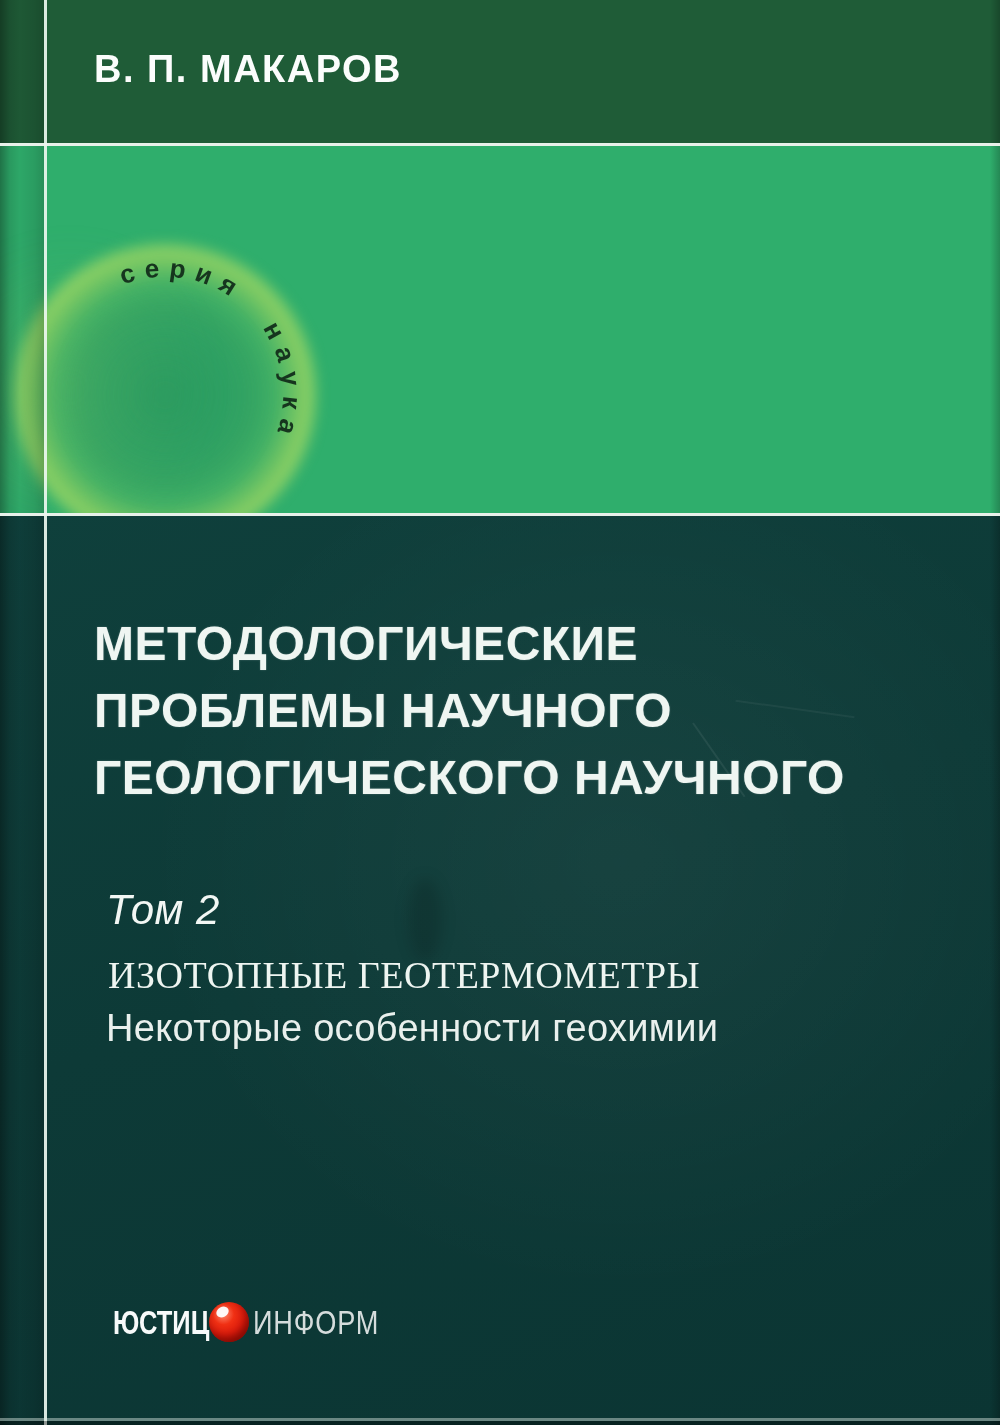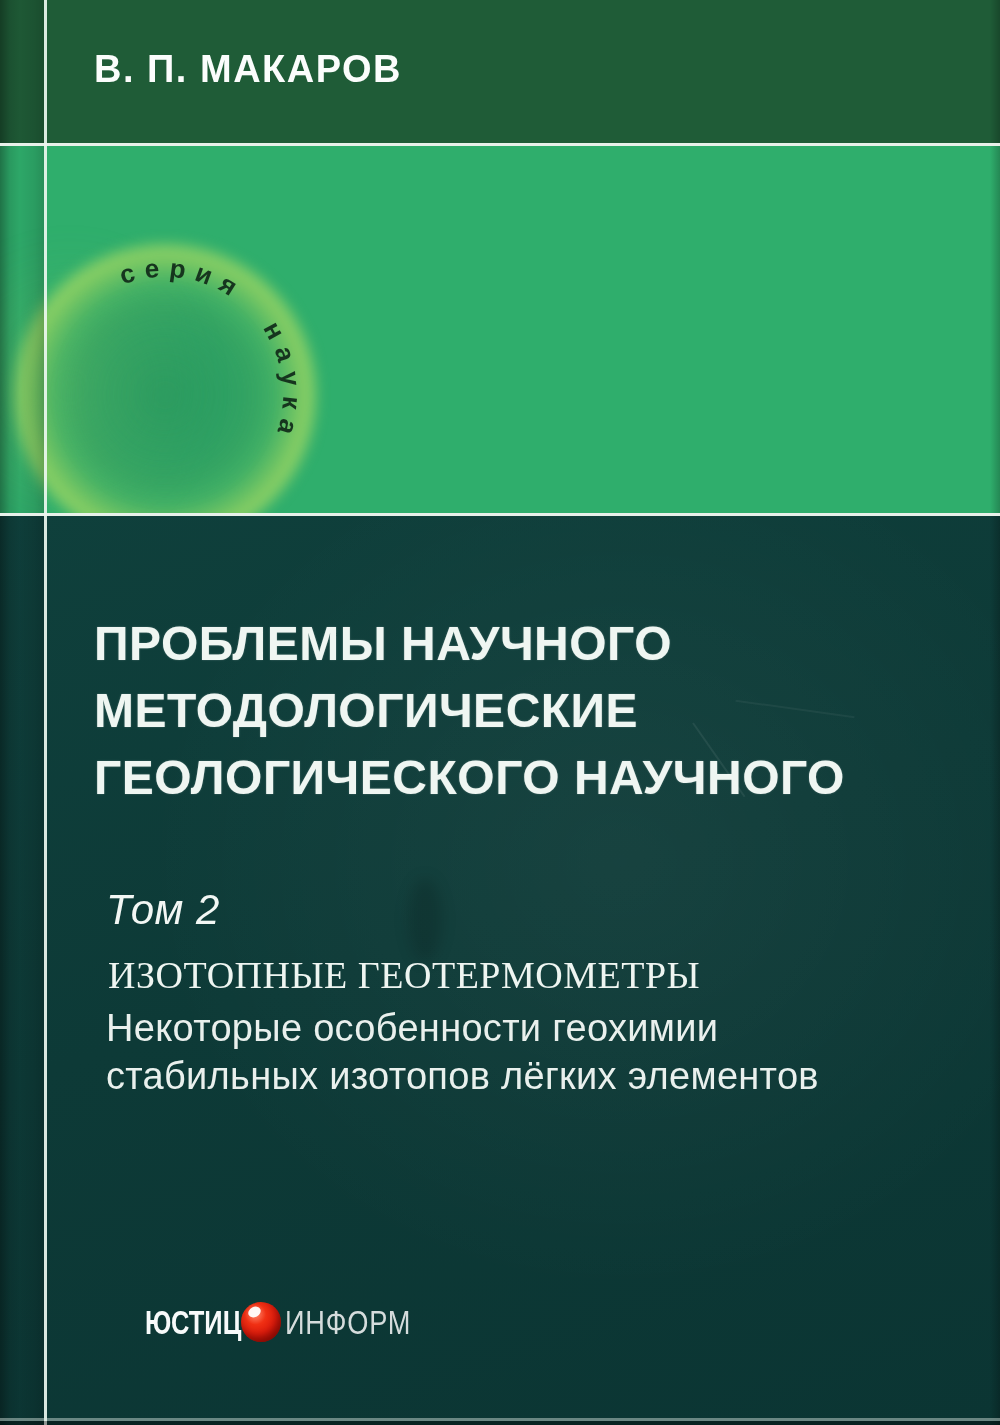--- a/index.html
+++ b/index.html
@@ -94,21 +94,21 @@
   }
   .subtitle{
     position:absolute;left:106px;top:1004px;
     color:#e9f0ed;font-size:38px;font-weight:400;line-height:48px;letter-spacing:0.3px;
   }
   
   .publisher{
     position:absolute;left:113px;top:1300px;height:44px;
     display:flex;align-items:center;
   }
-  .pub-bold-wrap{display:inline-block;width:92px;overflow:visible;margin-left:32px;}
+  .pub-bold-wrap{display:inline-block;width:92px;overflow:visible;}
   .pub-bold{
     display:inline-block;transform:scaleX(0.75);transform-origin:left center;
     color:#f7fafa;font-size:34px;font-weight:bold;white-space:nowrap;
   }
   .pub-ball{
     position:relative;width:40px;height:40px;border-radius:50%;
     margin:0 4px 0 4px;flex:0 0 auto;
     background:radial-gradient(circle at 36% 30%, #ff8a6e 0%, #f03014 28%, #e01c0c 55%, #b11005 84%, #8a0b04 100%);
     box-shadow:inset -3px -5px 8px rgba(80,0,0,0.5);
   }
@@ -162,30 +162,29 @@
   <div class="vline"></div>
   <div class="right-edge"></div>
   <div class="bottom-line"></div>
   <div class="bottom-dark"></div>
 
   <div class="scratch scratch-a"></div>
   <div class="scratch scratch-b"></div>
   <div class="smudge"></div>
 
   <div class="title">
+    <div>МЕТОДОЛОГИЧЕСКИЕ</div>
     <div>ПРОБЛЕМЫ НАУЧНОГО</div>
-    <div>МЕТОДОЛОГИЧЕСКИЕ</div>
     <div>ГЕОЛОГИЧЕСКОГО НАУЧНОГО</div>
   </div>
 
   <div class="volume">Том 2</div>
   <div class="subtitle-caps">ИЗОТОПНЫЕ ГЕОТЕРМОМЕТРЫ</div>
   <div class="subtitle">
     <div>Некоторые особенности геохимии</div>
-    <div>стабильных изотопов лёгких элементов</div>
   </div>
 
   <div class="publisher">
     <span class="pub-bold-wrap"><span class="pub-bold">ЮСТИЦ</span></span>
     <span class="pub-ball"></span>
     <span class="pub-light-wrap"><span class="pub-light">ИНФОРМ</span></span>
   </div>
 
 </div>
 

